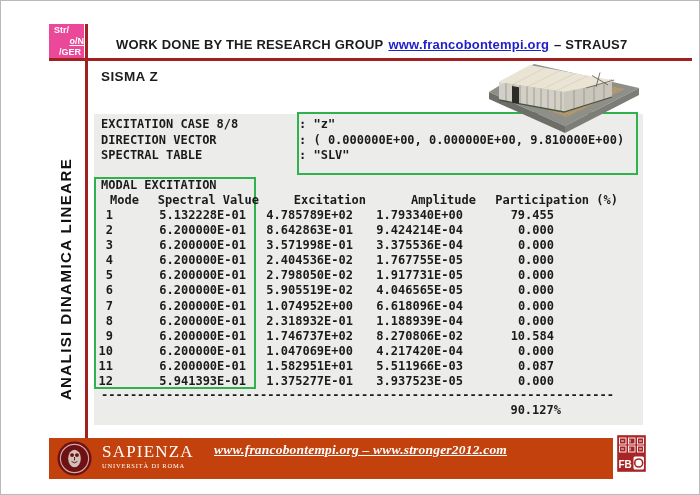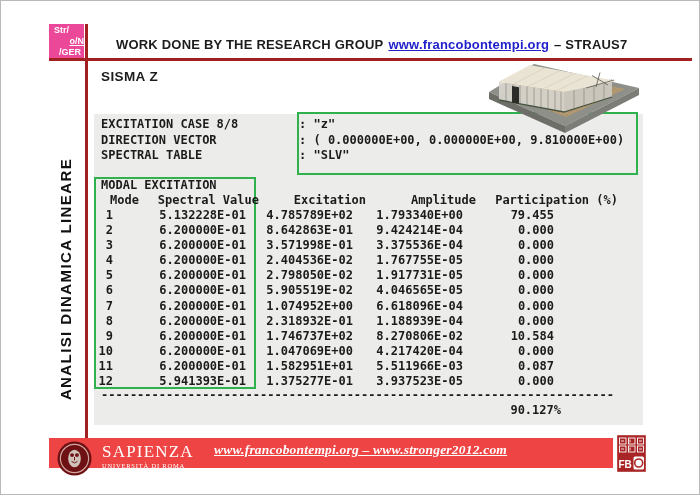--- a/index.html
+++ b/index.html
@@ -55,21 +55,21 @@
   .cell-exc{right:252px;}
   .cell-amp{right:142px;}
   .cell-part{right:51px;}
   .separator{position:absolute;left:100px;top:387px;white-space:pre;letter-spacing:0;}
   .total-row{position:absolute;left:94px;top:402px;width:510px;height:15px;}
   .total-label{position:absolute;left:6px;white-space:nowrap;}
   .total-value{position:absolute;right:44px;white-space:nowrap;}
   
   .building{position:absolute;left:485px;top:57px;width:160px;height:86px;}
   
-  .footer{position:absolute;left:48px;top:437px;width:564px;height:30px;background:#ef4444;}
+  .footer{position:absolute;left:48px;top:437px;width:564px;height:41px;background:#c2410c;}
   .emblem{position:absolute;left:8px;top:3px;width:35px;height:35px;}
   .sapienza{position:absolute;left:53px;top:5px;color:#fff;font-family:"Liberation Serif",serif;}
   .sapienza .name{font-size:17px;letter-spacing:1.2px;line-height:18px;}
   .sapienza .sub{font-size:6.5px;letter-spacing:.8px;margin-top:1px;}
   .footer-link{
     position:absolute;left:165px;top:4px;color:#fff;cursor:pointer;
     font:bold italic 13.5px "Liberation Serif",serif;text-decoration:underline;letter-spacing:.2px;white-space:nowrap;
   }
   .seal{position:absolute;left:615px;top:433px;width:31px;height:39px;}
 </style>

